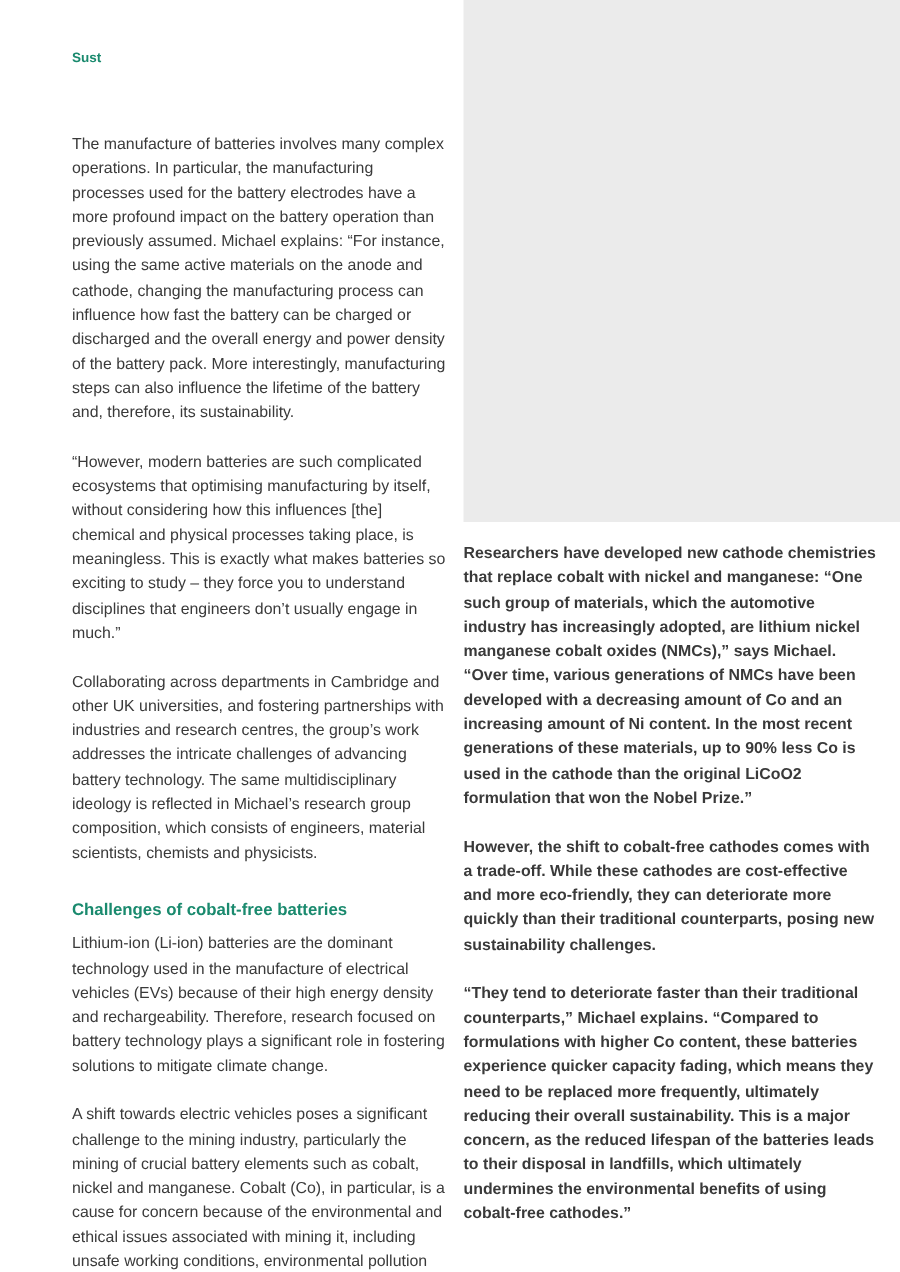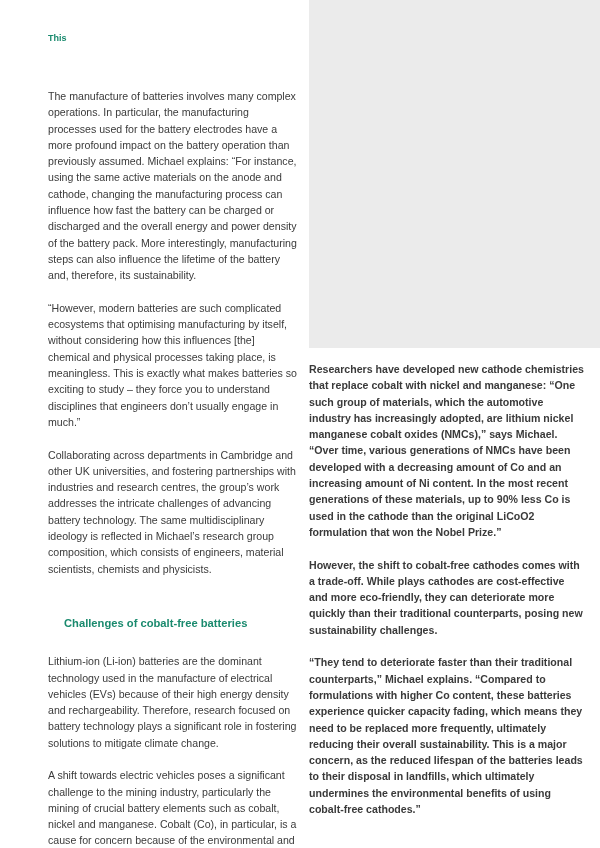--- a/index.html
+++ b/index.html
@@ -16,43 +16,43 @@
     background: #ebebeb;
   }
   .col {
     position: absolute; font-size: 10.6px; line-height: 16.3px; color: #3a3a3a;
   }
   .col p { margin: 0; }
   .col-left { left: 48px; top: 88px; width: 250px; }
   .col-right { left: 309px; top: 361px; width: 276px; font-weight: bold; }
   .gap { height: 16.3px; }
   .section-heading {
-    font-size: 11.2px; font-weight: bold; color: #1a8a6e; margin: 16px;
+    font-size: 11.2px; font-weight: bold; color: #1a8a6e; margin: 0;
     line-height: 16px; padding-top: 6px; padding-bottom: 6px;
   }
 </style>
 </head>
 <body>
 
-<div class="running-head">This</div>
+<div class="running-head">Sust</div>
 
 <div class="image-panel"></div>
 
 <div class="col col-left">
   <p>The manufacture of batteries involves many complex operations. In particular, the manufacturing processes used for the battery electrodes have a more profound impact on the battery operation than previously assumed. Michael explains: “For instance, using the same active materials on the anode and cathode, changing the manufacturing process can influence how fast the battery can be charged or discharged and the overall energy and power density of the battery pack. More interestingly, manufacturing steps can also influence the lifetime of the battery and, therefore, its sustainability.</p>
   <div class="gap"></div>
   <p>“However, modern batteries are such complicated ecosystems that optimising manufacturing by itself, without considering how this influences [the] chemical and physical processes taking place, is meaningless. This is exactly what makes batteries so exciting to study – they force you to understand disciplines that engineers don’t usually engage in much.”</p>
   <div class="gap"></div>
   <p>Collaborating across departments in Cambridge and other UK universities, and fostering partnerships with industries and research centres, the group’s work addresses the intricate challenges of advancing battery technology. The same multidisciplinary ideology is reflected in Michael’s research group composition, which consists of engineers, material scientists, chemists and physicists.</p>
   <div class="gap"></div>
   <h2 class="section-heading">Challenges of cobalt-free batteries</h2>
   <p>Lithium-ion (Li-ion) batteries are the dominant technology used in the manufacture of electrical vehicles (EVs) because of their high energy density and rechargeability. Therefore, research focused on battery technology plays a significant role in fostering solutions to mitigate climate change.</p>
   <div class="gap"></div>
   <p>A shift towards electric vehicles poses a significant challenge to the mining industry, particularly the mining of crucial battery elements such as cobalt, nickel and manganese. Cobalt (Co), in particular, is a cause for concern because of the environmental and ethical issues associated with mining it, including unsafe working conditions, environmental pollution and child labour. Although cobalt is necessary for enhancing battery stability and lifespan, its high cost and the associated issues have prompted researchers to investigate alternative cathode chemistries.</p>
 </div>
 
 <div class="col col-right">
   <p>Researchers have developed new cathode chemistries that replace cobalt with nickel and manganese: “One such group of materials, which the automotive industry has increasingly adopted, are lithium nickel manganese cobalt oxides (NMCs),” says Michael. “Over time, various generations of NMCs have been developed with a decreasing amount of Co and an increasing amount of Ni content. In the most recent generations of these materials, up to 90% less Co is used in the cathode than the original LiCoO2 formulation that won the Nobel Prize.”</p>
   <div class="gap"></div>
-  <p>However, the shift to cobalt-free cathodes comes with a trade-off. While plays cathodes are cost-effective and more eco-friendly, they can deteriorate more quickly than their traditional counterparts, posing new sustainability challenges.</p>
+  <p>However, the shift to cobalt-free cathodes comes with a trade-off. While these cathodes are cost-effective and more eco-friendly, they can deteriorate more quickly than their traditional counterparts, posing new sustainability challenges.</p>
   <div class="gap"></div>
   <p>“They tend to deteriorate faster than their traditional counterparts,” Michael explains. “Compared to formulations with higher Co content, these batteries experience quicker capacity fading, which means they need to be replaced more frequently, ultimately reducing their overall sustainability. This is a major concern, as the reduced lifespan of the batteries leads to their disposal in landfills, which ultimately undermines the environmental benefits of using cobalt-free cathodes.”</p>
 </div>
 
 </body></html>

